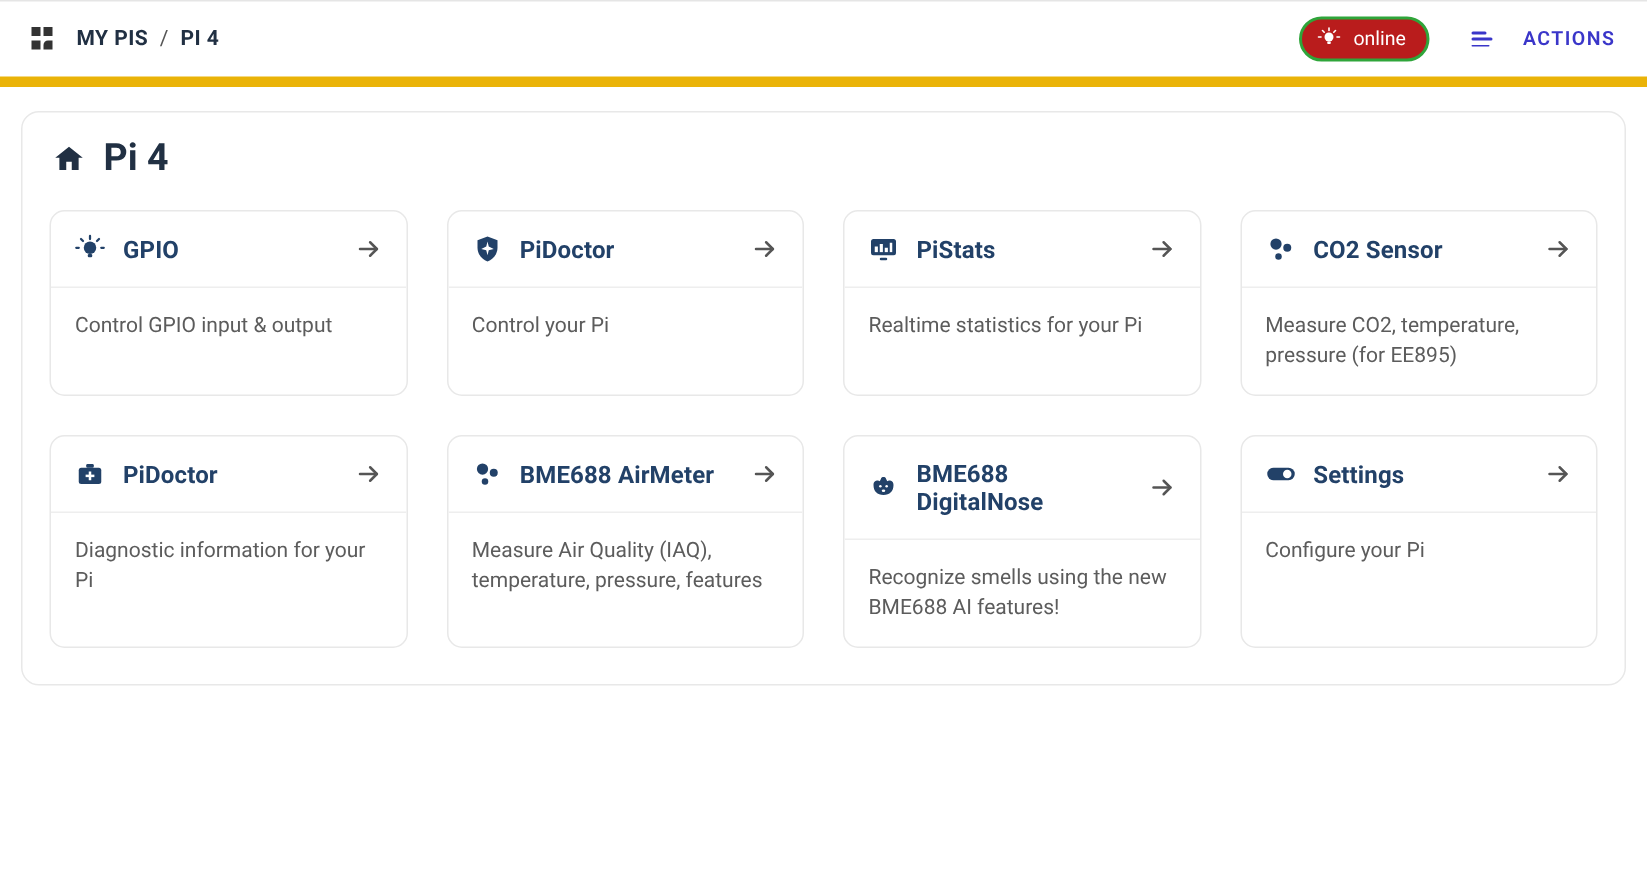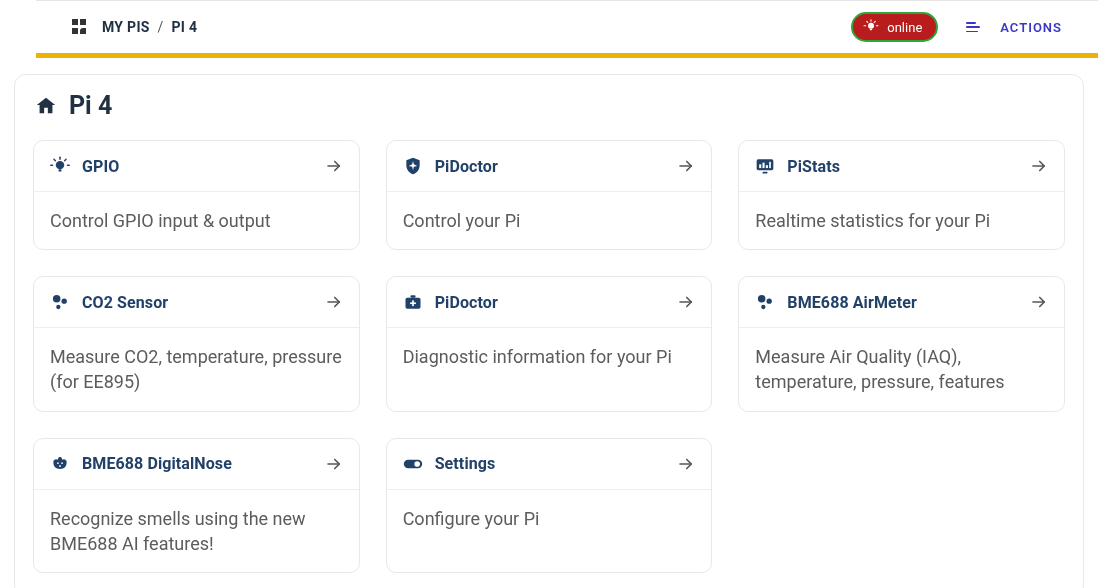--- a/index.html
+++ b/index.html
@@ -9,24 +9,23 @@
       width: 1098px;
       height: 588px;
       overflow: hidden;
     }
 
     .topbar {
       display: flex;
       align-items: center;
       justify-content: space-between;
       height: 58px;
-      padding: 0 36px;
-      border-bottom: 5px solid #eab308;
+      padding: 0 21px;
+      border-bottom: 7px solid #eab308;
       border-top: 1px solid #e5e5e5;
-      margin-left: 36px;
     }
     .topbar-left {
       display: flex;
       align-items: center;
       gap: 14px;
     }
     .grid-icon { width: 16px; height: 16px; display:flex; flex-wrap:wrap; gap:2px; }
     .grid-icon span { width: 6px; height: 6px; background:#333; }
     .grid-icon span:last-child { border-radius: 3px 0 0 0; }
 
@@ -78,41 +77,41 @@
       align-items:center;
       gap:12px;
       margin-bottom: 20px;
       margin-left: 2px;
     }
     .home-icon { width:22px; height:22px; }
     .panel-title { font-size:25px; font-weight:700; color:#213043; }
 
     .cards-grid {
       display:grid;
-      grid-template-columns: repeat(3, 1fr);
+      grid-template-columns: repeat(4, 1fr);
       gap: 26px;
     }
     .card {
       border:1px solid #e8e8e8;
       border-radius:10px;
       overflow:hidden;
     }
     .card-head {
       display:flex;
       align-items:center;
       padding:15px 16px;
       border-bottom:1px solid #eee;
       gap:12px;
     }
     .card-icon { width:20px; height:20px; flex-shrink:0; color:#224168; }
     .card-title { font-size:16px; font-weight:700; color:#224168; flex:1; letter-spacing:0.1px; }
     .arrow { width:18px; height:18px; color:#555; flex-shrink:0; }
     .card-body {
       padding:16px 16px;
-      font-size:18px;
+      font-size:14px;
       color:#5c5c5c;
       line-height:1.4;
     }
   </style>
 </head>
 <body>
 
 <div class="topbar">
   <div class="topbar-left">
     <div class="grid-icon">

